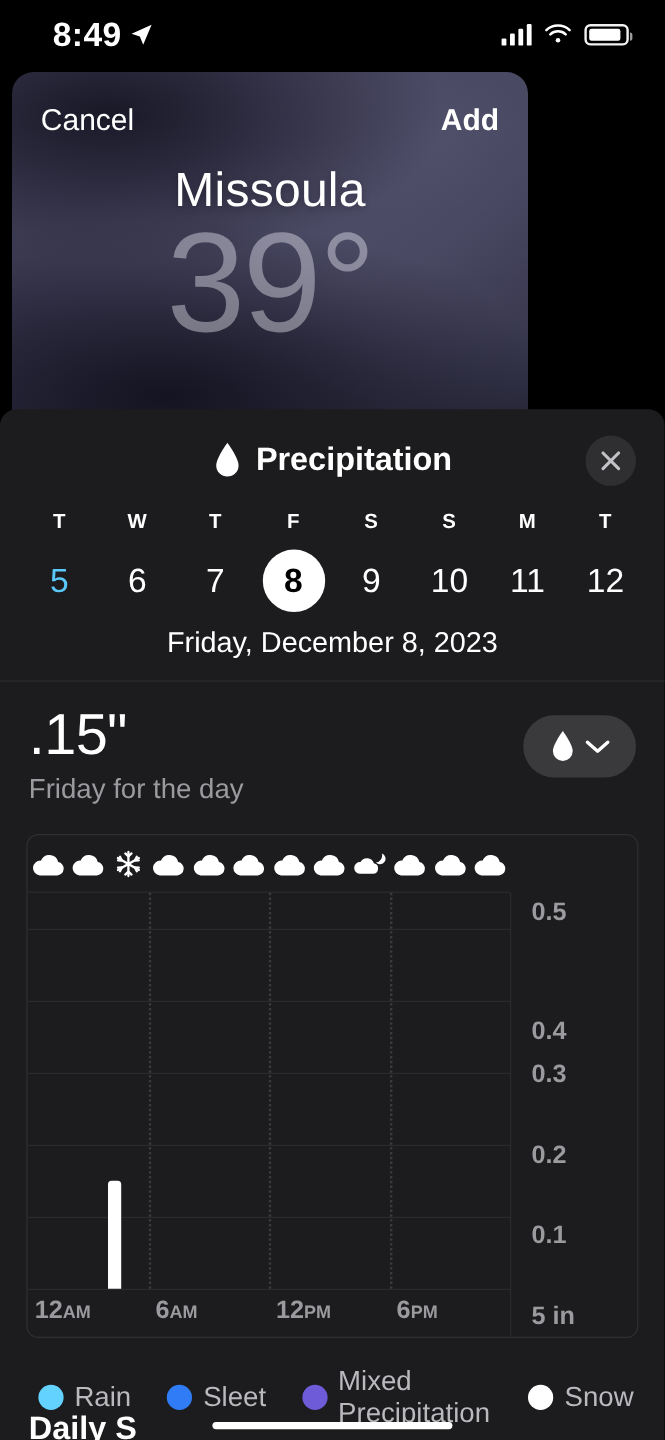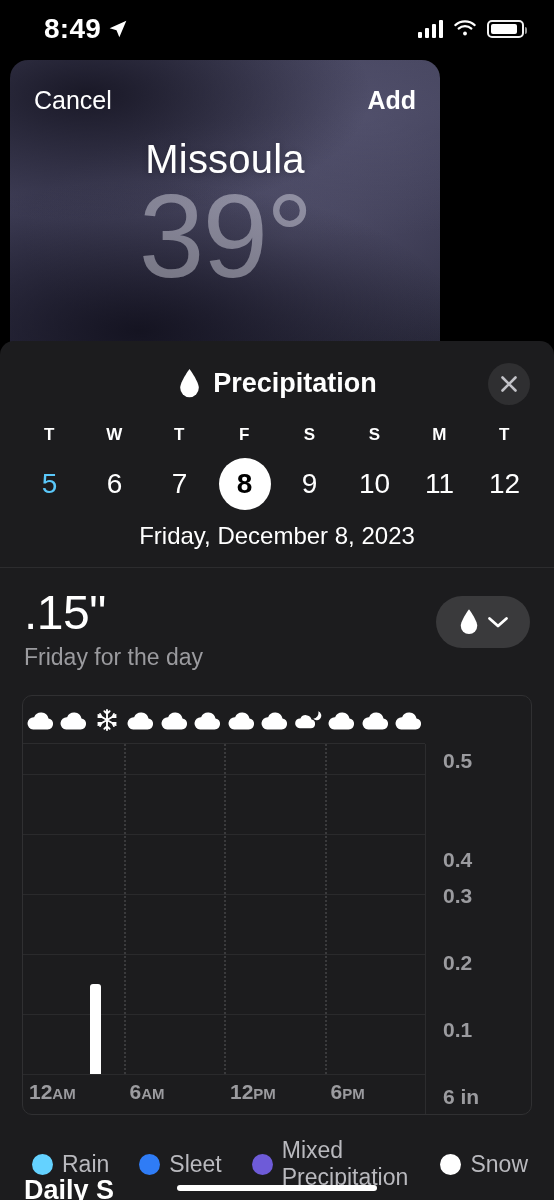--- a/index.html
+++ b/index.html
@@ -383,21 +383,21 @@
           <div class="gl-h" style="top: 45.4545%;"></div>
           <div class="gl-h" style="top: 27.2727%;"></div>
           <div class="gl-h" style="top: 9.09091%;"></div>
           <div class="gl-v" style="left: 25%;"></div>
           <div class="gl-v" style="left: 50%;"></div>
           <div class="gl-v" style="left: 75%;"></div>
           <div class="bar" style="left: 16.6667%; width: 11px; height: 27.2727%; background: rgb(255, 255, 255);"></div>
         </div>
 
       <div class="y-axis" id="y-axis">
-          <div class="y-lab" style="top: 100%;">6 in</div>
+          <div class="y-lab" style="top: 100%;">5 in</div>
           <div class="y-lab" style="top: 81.8182%; text-align: right;">0.1</div>
           <div class="y-lab" style="top: 63.6364%;">0.2</div>
           <div class="y-lab" style="top: 45.4545%;">0.3</div>
           <div class="y-lab" style="top: 27.2727%; margin-top: 32px;">0.4</div>
           <div class="y-lab" style="top: 9.09091%;">0.5</div>
         </div>
 
       <div class="x-axis" id="x-axis">
           <div class="x-lab" style="left: calc(0% + 6px);">12<small>AM</small></div>
           <div class="x-lab" style="left: calc(25% + 6px);">6<small>AM</small></div>

